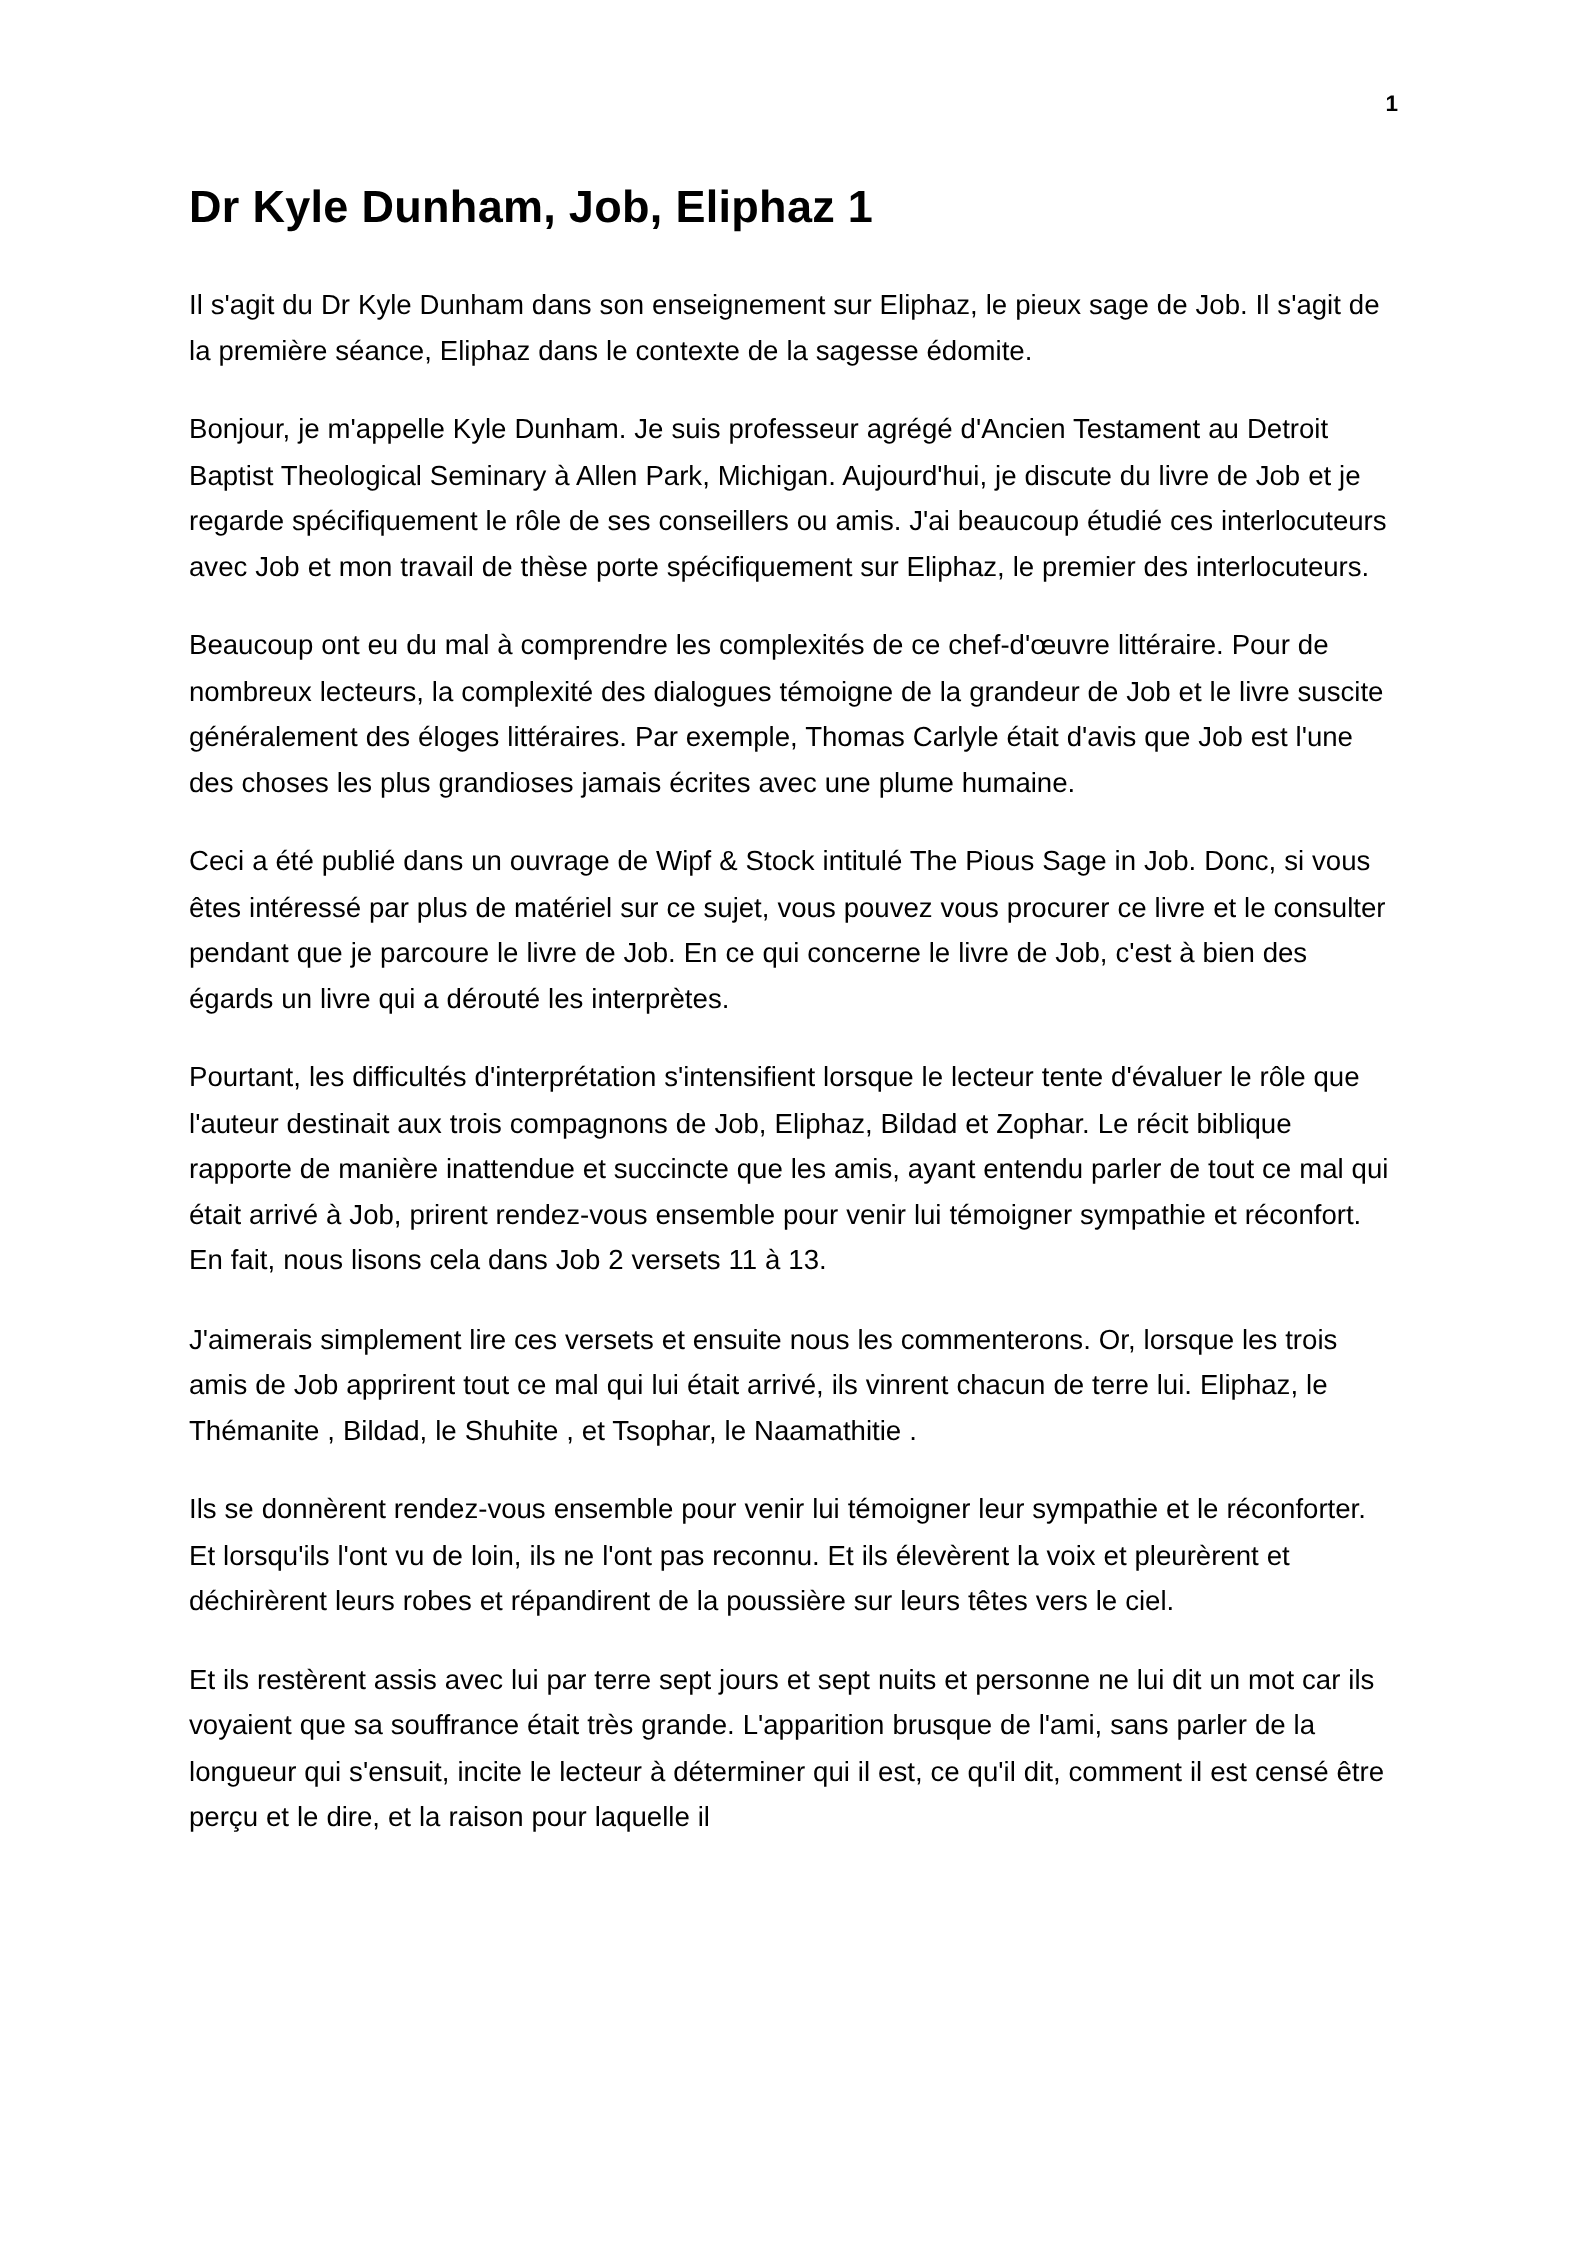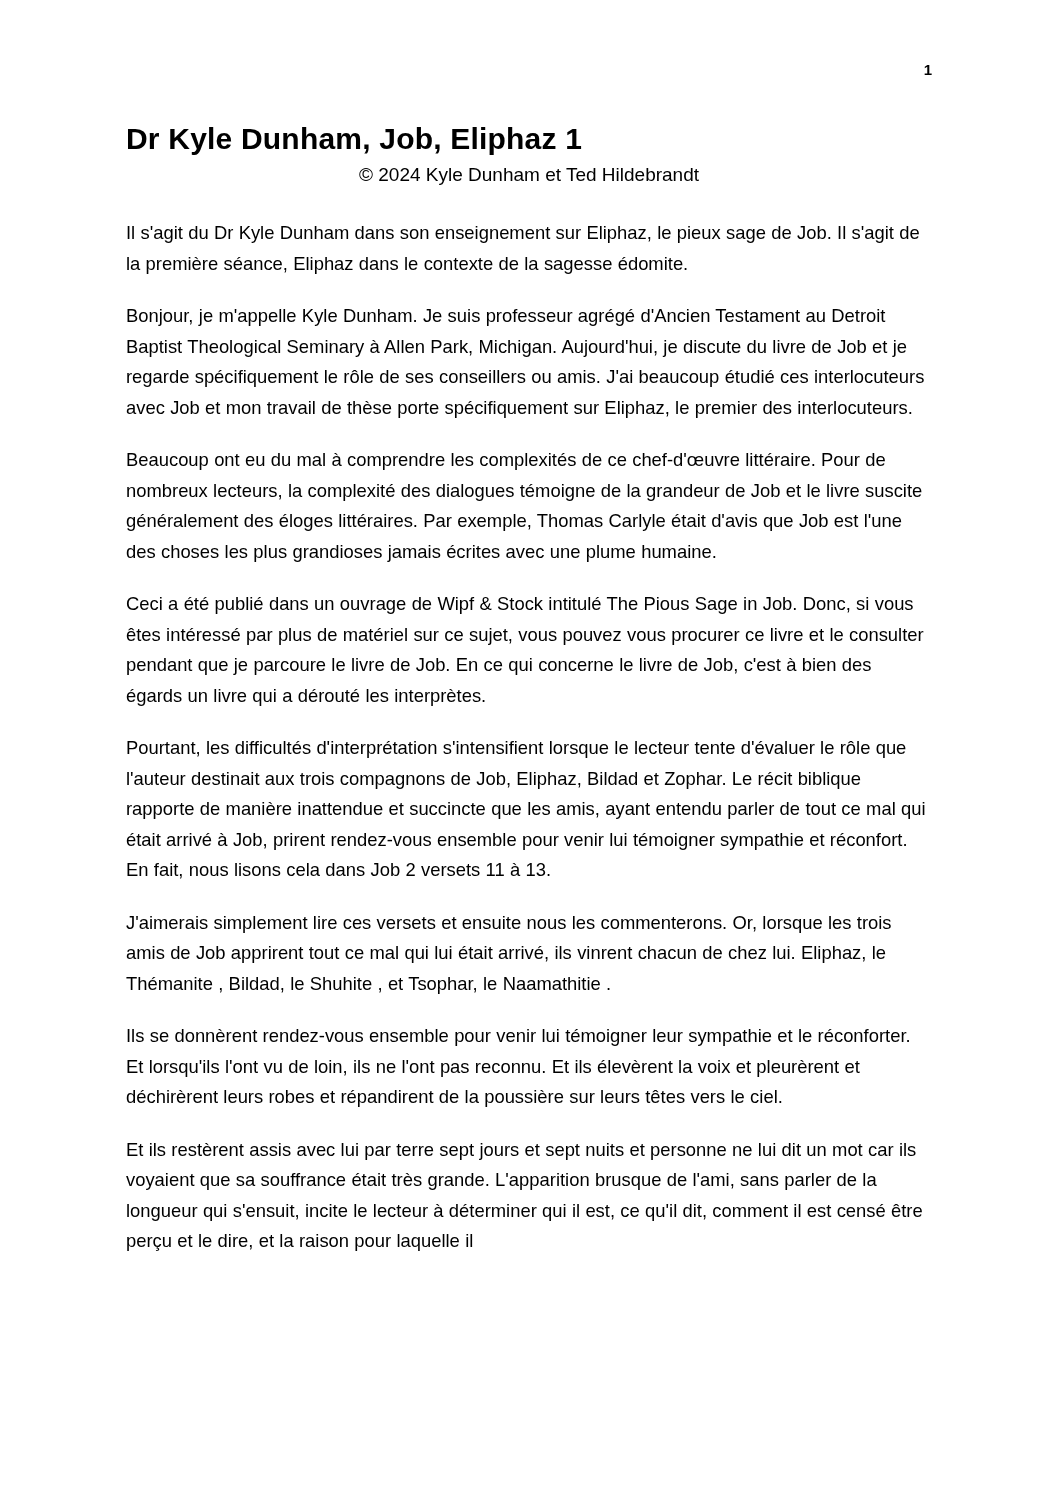--- a/index.html
+++ b/index.html
@@ -66,27 +66,26 @@
 <body>
 
 <div class="page">
 
   <div class="page-number">1</div>
 
   <div class="content">
 
     <h1 class="doc-title">Dr Kyle Dunham, Job, Eliphaz 1</h1>
 
-    <div class="doc-subtitle">© 2024 Kyle Dunham et Ted Hildebrandt</div>
 
     <div class="body-text">
       <p>Il s'agit du Dr Kyle Dunham dans son enseignement sur Eliphaz, le pieux sage de Job. Il s'agit de la première séance, Eliphaz dans le contexte de la sagesse édomite.</p>
       <p>Bonjour, je m'appelle Kyle Dunham. Je suis professeur agrégé d'Ancien Testament au Detroit Baptist Theological Seminary à Allen Park, Michigan. Aujourd'hui, je discute du livre de Job et je regarde spécifiquement le rôle de ses conseillers ou amis. J'ai beaucoup étudié ces interlocuteurs avec Job et mon travail de thèse porte spécifiquement sur Eliphaz, le premier des interlocuteurs.</p>
       <p>Beaucoup ont eu du mal à comprendre les complexités de ce chef-d'œuvre littéraire. Pour de nombreux lecteurs, la complexité des dialogues témoigne de la grandeur de Job et le livre suscite généralement des éloges littéraires. Par exemple, Thomas Carlyle était d'avis que Job est l'une des choses les plus grandioses jamais écrites avec une plume humaine.</p>
       <p>Ceci a été publié dans un ouvrage de Wipf &amp; Stock intitulé The Pious Sage in Job. Donc, si vous êtes intéressé par plus de matériel sur ce sujet, vous pouvez vous procurer ce livre et le consulter pendant que je parcoure le livre de Job. En ce qui concerne le livre de Job, c'est à bien des égards un livre qui a dérouté les interprètes.</p>
       <p>Pourtant, les difficultés d'interprétation s'intensifient lorsque le lecteur tente d'évaluer le rôle que l'auteur destinait aux trois compagnons de Job, Eliphaz, Bildad et Zophar. Le récit biblique rapporte de manière inattendue et succincte que les amis, ayant entendu parler de tout ce mal qui était arrivé à Job, prirent rendez-vous ensemble pour venir lui témoigner sympathie et réconfort. En fait, nous lisons cela dans Job 2 versets 11 à 13.</p>
-      <p>J'aimerais simplement lire ces versets et ensuite nous les commenterons. Or, lorsque les trois amis de Job apprirent tout ce mal qui lui était arrivé, ils vinrent chacun de chez lui. Eliphaz, le Thémanite , Bildad, le Shuhite , et Tsophar, le Naamathitie .</p>
+      <p>J'aimerais simplement lire ces versets et ensuite nous les commenterons. Or, lorsque les trois amis de Job apprirent tout ce mal qui lui était arrivé, ils vinrent chacun de terre lui. Eliphaz, le Thémanite , Bildad, le Shuhite , et Tsophar, le Naamathitie .</p>
       <p>Ils se donnèrent rendez-vous ensemble pour venir lui témoigner leur sympathie et le réconforter. Et lorsqu'ils l'ont vu de loin, ils ne l'ont pas reconnu. Et ils élevèrent la voix et pleurèrent et déchirèrent leurs robes et répandirent de la poussière sur leurs têtes vers le ciel.</p>
       <p>Et ils restèrent assis avec lui par terre sept jours et sept nuits et personne ne lui dit un mot car ils voyaient que sa souffrance était très grande. L'apparition brusque de l'ami, sans parler de la longueur qui s'ensuit, incite le lecteur à déterminer qui il est, ce qu'il dit, comment il est censé être perçu et le dire, et la raison pour laquelle il</p>
     </div>
 
   </div>
 </div>
 
 </body></html>

